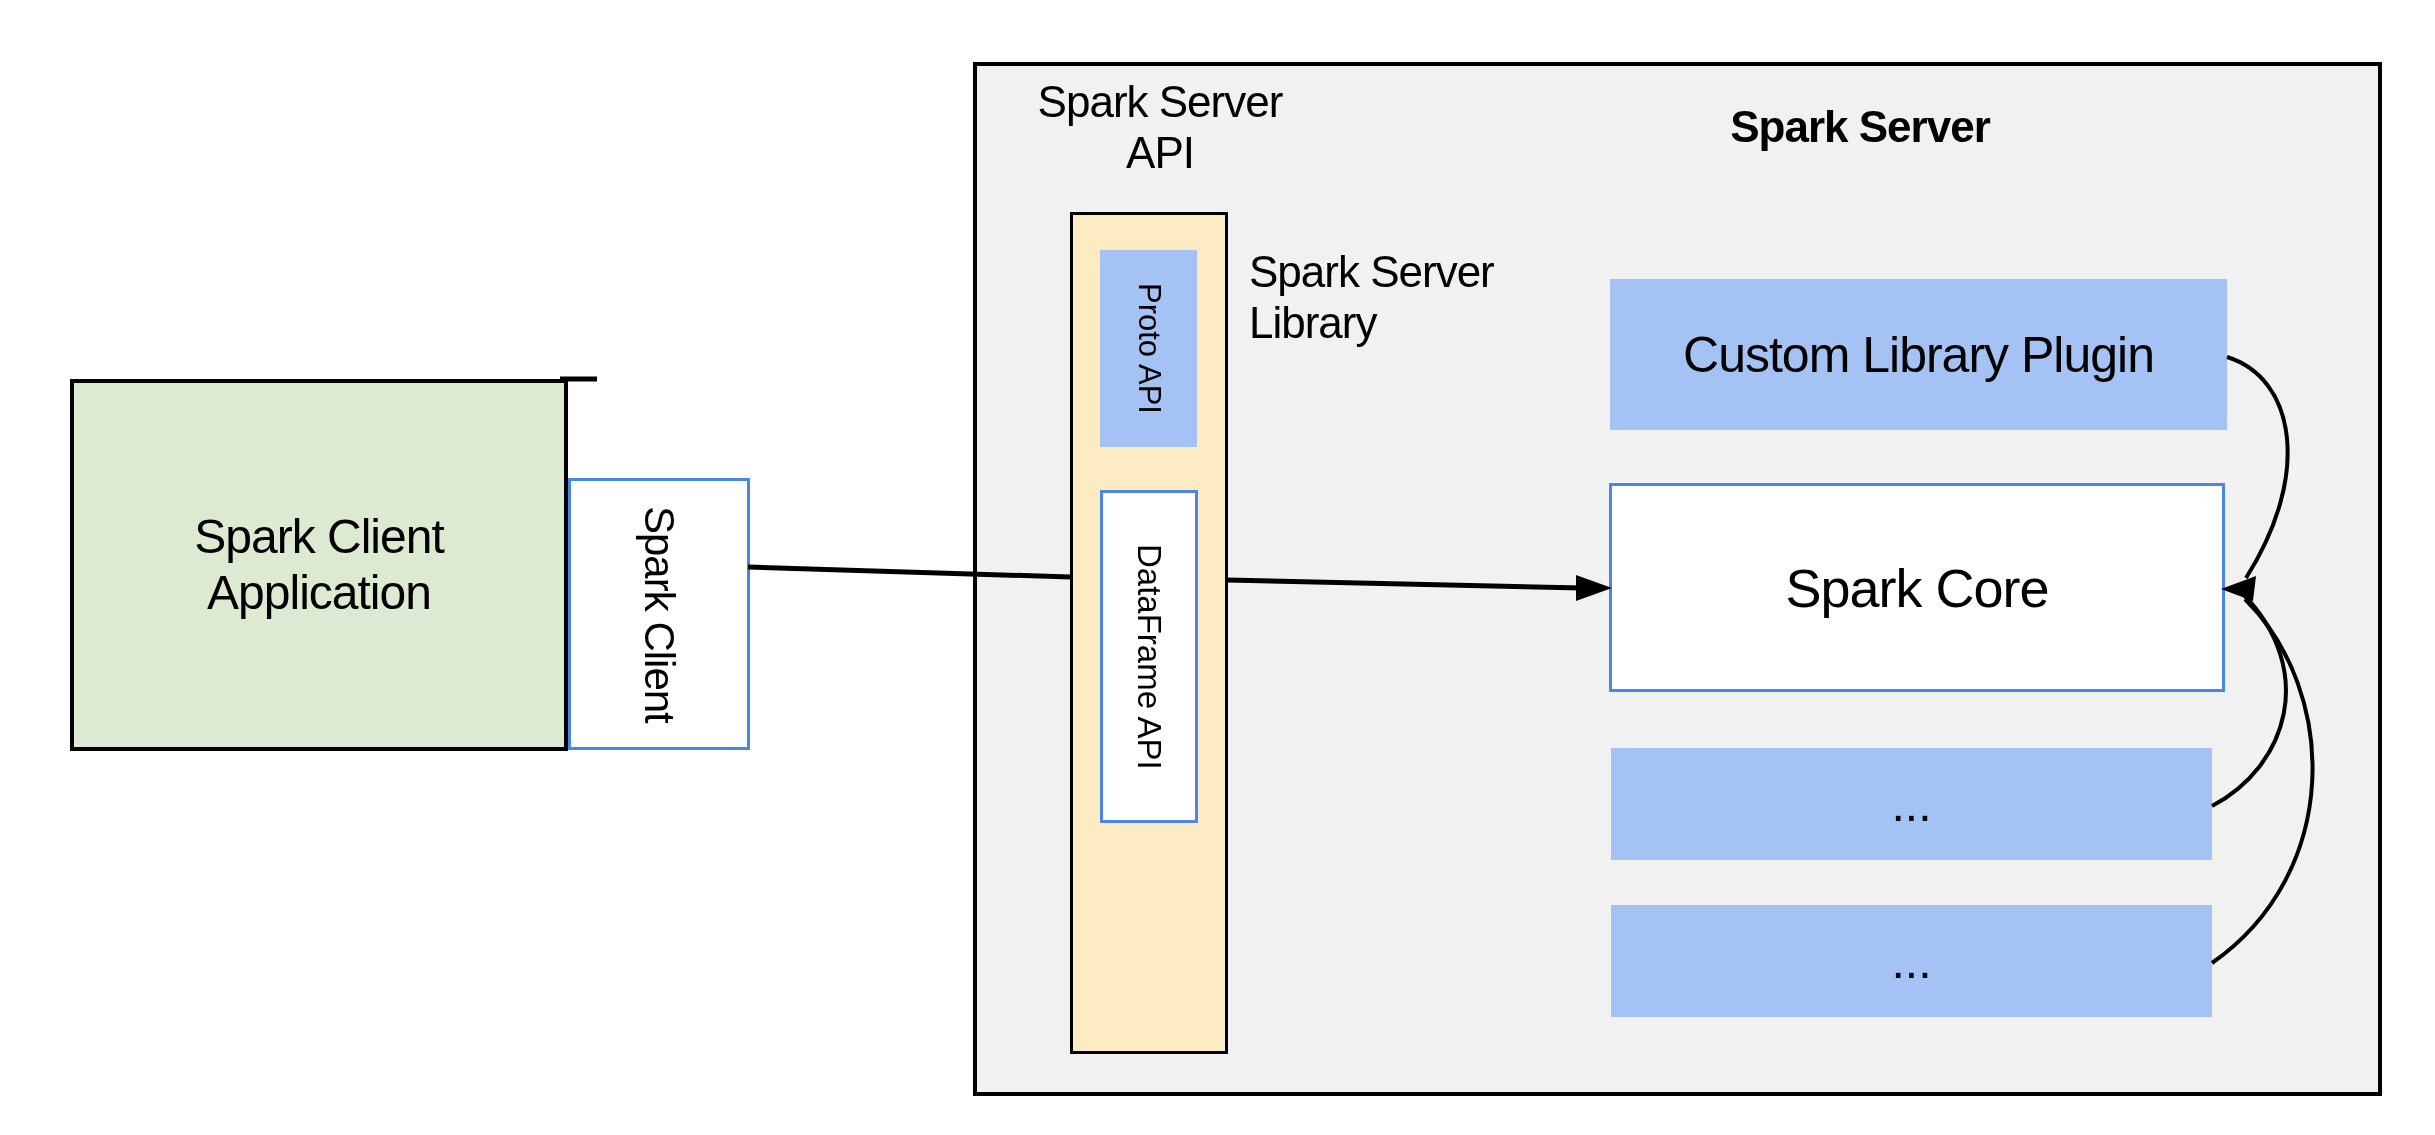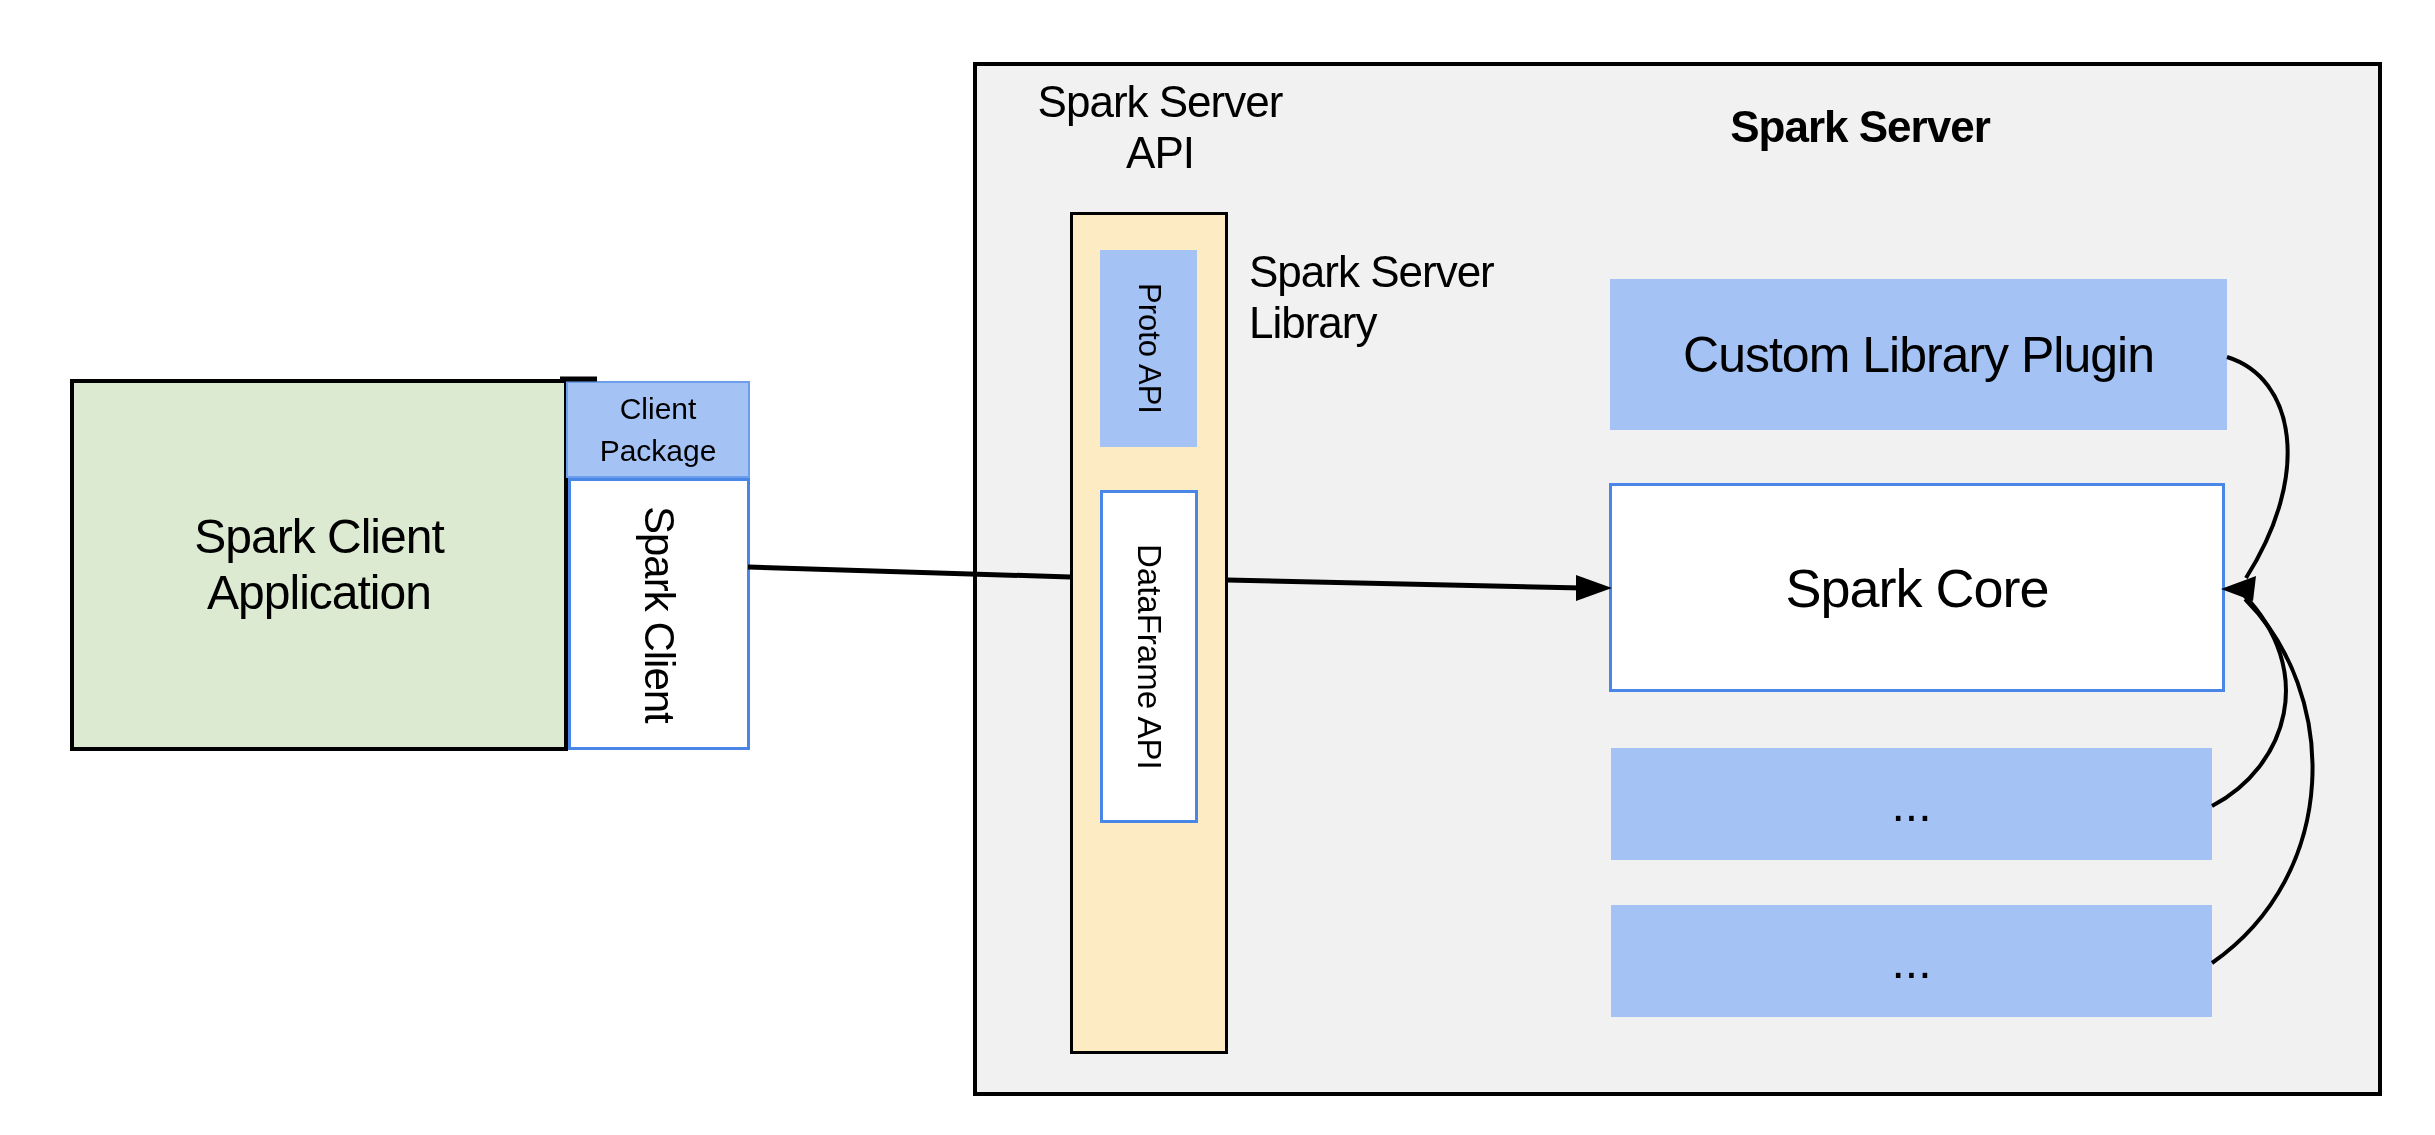--- a/index.html
+++ b/index.html
@@ -126,22 +126,20 @@
   <div class="abs flexc more-box-1">
     <span>...</span>
   </div>
   <div class="abs flexc more-box-2">
     <span>...</span>
   </div>
 
   <div class="abs flexc green-box ml">Spark Client
 Application</div>
 
-  <div class="abs flexc package-box ml">Client
-Package</div>
 
   <div class="abs flexc client-box">
     <span class="vtext">Spark Client</span>
   </div>
 
   <svg class="arrows" viewBox="0 0 2435 1135" aria-hidden="true">
 
     <path d="M560 379 L597 379" stroke="#000" stroke-width="5" fill="none"></path>
 
     <path d="M748 567 L1070 577" stroke="#000" stroke-width="5" fill="none"></path>

